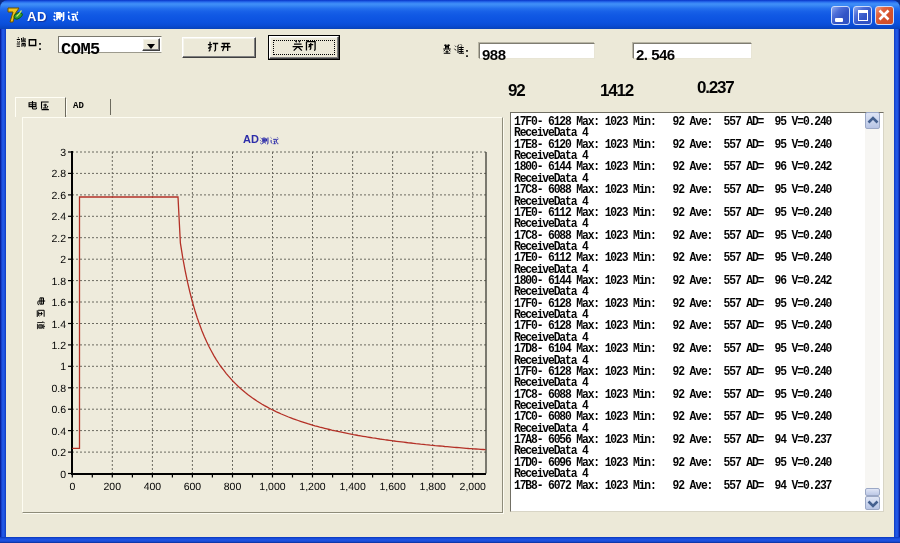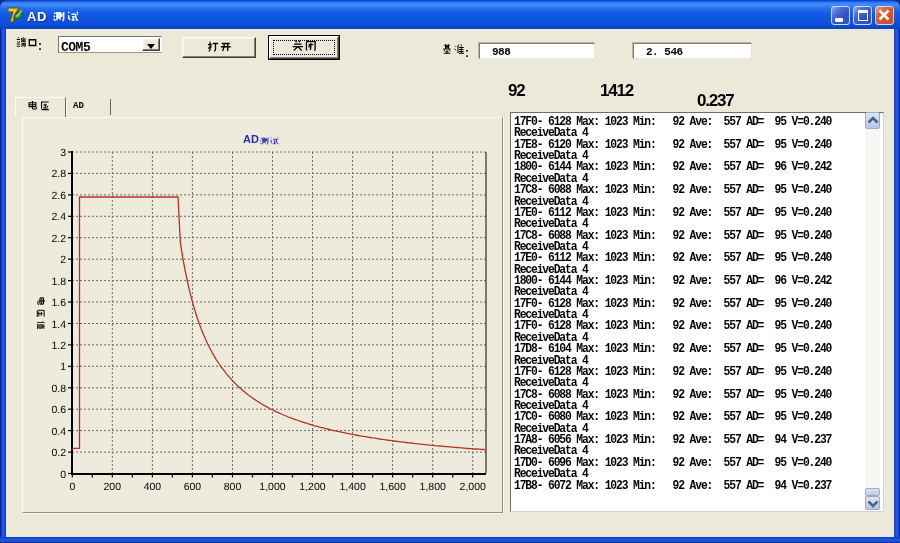--- a/index.html
+++ b/index.html
@@ -16,29 +16,29 @@
 .wbtn{top:6px;width:19px;height:19px;border-radius:3px;border:1px solid #cddcfa;box-sizing:border-box;}
 #bmin{left:831px;background:linear-gradient(135deg,#8fa9ec 0%,#4d6ed8 30%,#3254c6 60%,#2e51c4 100%);}
 #bmax{left:853px;background:linear-gradient(135deg,#8fa9ec 0%,#4d6ed8 30%,#3254c6 60%,#2e51c4 100%);}
 #bclose{left:875px;background:linear-gradient(135deg,#f0a088 0%,#e2653f 28%,#d4512c 60%,#cf4d29 100%);}
 #bmin i{position:absolute;left:3px;top:11px;width:8px;height:4px;background:#fff;border-radius:1px;}
 #bmax i{position:absolute;left:4px;top:3px;width:10px;height:11px;border:1.5px solid #fff;border-top:3px solid #fff;box-sizing:border-box;}
 
 .raised{background:#ece9d8;border-top:1px solid #fff;border-left:1px solid #fff;border-right:1px solid #404040;border-bottom:1px solid #404040;box-shadow:inset -1px -1px 0 #808080,inset 1px 1px 0 #f5f4ec;box-sizing:border-box;}
 .lbl{font-size:12px;color:rgba(0,0,0,.99);display:inline-block;transform:translateZ(0);}
 #combo{left:58px;top:36px;width:104px;height:17px;background:#fff;border:1px solid #7a786d;border-right-color:#f6f4ea;border-bottom-color:#9c9a8d;box-sizing:border-box;}
-#combotext{left:61px;top:40px;font-family:"Liberation Mono",monospace;font-weight:bold;font-size:13px;letter-spacing:-0.5px;color:rgba(0,0,0,.99);transform:translateZ(0);}
+#combotext{left:61px;top:40px;font-family:"Liberation Mono",monospace;font-weight:bold;font-size:17px;letter-spacing:-0.5px;color:rgba(0,0,0,.99);transform:translateZ(0);}
 #combobtn{left:142px;top:38px;width:18px;height:13px;}
 #combobtn i{position:absolute;left:4px;top:5px;width:0;height:0;border:4.5px solid transparent;border-top:5.5px solid #000;}
 .btn{box-sizing:border-box;text-align:center;}
 #btnopen{left:182px;top:37px;width:74px;height:21px;}
 #btnclose2{left:268px;top:35px;width:72px;height:25px;border:1px solid #000;background:#ece9d8;box-sizing:border-box;}
 #btnclose2 .inner{position:absolute;left:0;top:0;right:0;bottom:0;border-top:1px solid #fff;border-left:1px solid #fff;border-right:1px solid #404040;border-bottom:1px solid #404040;box-shadow:inset -1px -1px 0 #808080,inset 1px 1px 0 #f5f4ec;}
 #btnclose2 .focus{position:absolute;left:4px;top:4px;right:4px;bottom:4px;border:1px dotted #000;}
-.tbox{background:#fff;transform:translateZ(0);border:1px solid #7e7c71;border-right-color:#e8e5d5;border-bottom-color:#e8e5d5;box-shadow:-1px -1px 0 #b8b5a4;box-sizing:border-box;font-family:Liberation Mono, monospace;font-weight:bold;font-size:11px;letter-spacing:-0.5px;color:rgba(0,0,0,.99);padding:2px 0 0 12px;}
+.tbox{background:#fff;transform:translateZ(0);border:1px solid #7e7c71;border-right-color:#e8e5d5;border-bottom-color:#e8e5d5;box-shadow:-1px -1px 0 #b8b5a4;box-sizing:border-box;font-family:Liberation Sans, sans-serif;font-weight:bold;font-size:15px;letter-spacing:-0.5px;color:rgba(0,0,0,.99);padding:2px 0 0 2px;}
 #tb1{left:479px;top:43px;width:116px;height:16px;}
 #tb2{left:633px;top:43px;width:119px;height:16px;}
 .stat{font-family:Liberation Sans, sans-serif;font-weight:bold;font-size:17px;letter-spacing:-1.2px;color:rgba(0,0,0,.99);transform:translateZ(0);}
 
 #tabsel{left:15px;top:97px;width:51px;height:20px;background:#ece9d8;border-top:1px solid #fffef5;border-left:1px solid #fffef5;border-right:1px solid #6c6a5e;box-sizing:border-box;}
 #tabad{left:66px;top:99px;width:45px;height:16px;border-left:1px solid #fffef5;border-right:1px solid #6c6a5e;box-sizing:border-box;}
 #page{left:22px;top:117px;width:481px;height:396px;background:#eeebdc;border-top:1px solid #fdfcf2;border-left:1px solid #fdfcf2;border-right:1px solid #8e8c7a;border-bottom:1px solid #8e8c7a;box-shadow:1px 1px 0 #fdfcf2;box-sizing:border-box;}
 
 #list{left:510px;top:112px;width:374px;height:400px;background:#fff;border-top:1px solid #716f64;border-left:1px solid #716f64;border-right:1px solid #d8d5c6;border-bottom:1px solid #d8d5c6;box-sizing:border-box;}
 #listtext{left:514px;top:117px;font-family:"Liberation Mono",monospace;font-weight:bold;font-size:12px;line-height:11.36px;letter-spacing:-1.2px;color:rgba(0,0,0,.99);white-space:pre;margin:0;transform:scaleX(0.944) translateZ(0);transform-origin:0 0;}
@@ -167,21 +167,21 @@
     </svg></div>
 <div class="abs" style="left:441px;top:43px"><svg class="cj cjd" width="12" height="12" viewBox="0 0 24 24">
       <use href="#c-ji"></use>
     </svg><svg class="cj cjd" width="12" height="12" viewBox="0 0 24 24">
       <use href="#c-zhun"></use>
     </svg><span class="lbl" style="font-weight:bold">:</span></div>
 <div id="tb1" class="tbox abs">988</div>
 <div id="tb2" class="tbox abs">2. 546</div>
 <div class="stat abs" style="left:508px;top:81px">92</div>
 <div class="stat abs" style="left:600px;top:81px">1412</div>
-<div class="stat abs" style="left:697px;top:91px">0.237</div>
+<div class="stat abs" style="left:697px;top:78px">0.237</div>
 
 <div id="tabsel" class="abs">
     <div class="abs" style="left:11px;top:2px"><svg class="cj" width="11" height="11" viewBox="0 0 24 24">
         <use href="#c-dian"></use>
       </svg><svg class="cj" width="11" height="11" viewBox="0 0 24 24" style="margin-left:1px">
         <use href="#c-ya"></use>
       </svg></div>
   </div>
 <div id="tabad" class="abs">
     <span style="font-family:'Liberation Mono',monospace;font-weight:bold;font-size:9px;position:absolute;left:6px;top:2px;color:rgba(0,0,0,.99);transform:translateZ(0)">AD</span>

